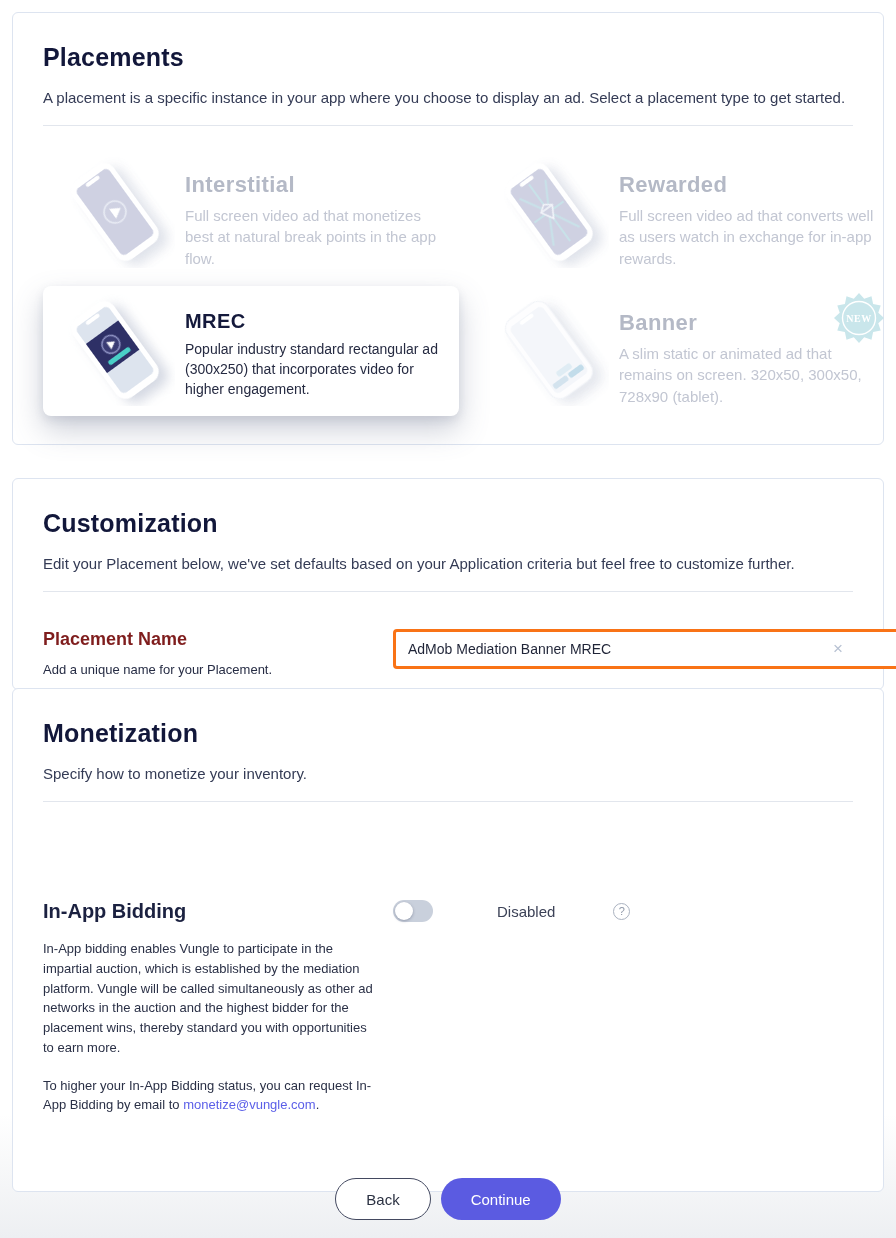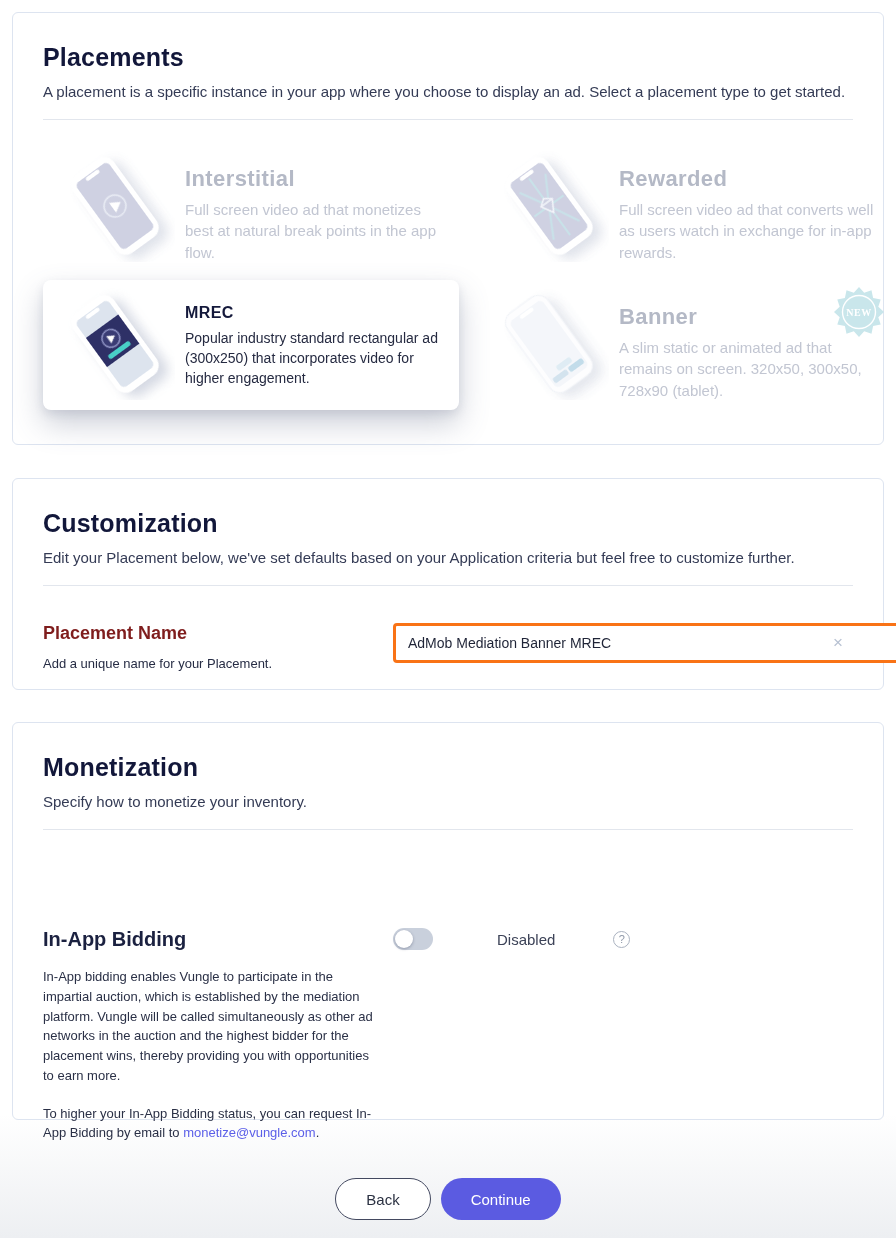--- a/index.html
+++ b/index.html
@@ -14,30 +14,30 @@
     position: absolute;
     left: 12px;
     width: 872px;
     background: #ffffff;
     border: 1px solid #dde4f0;
     border-radius: 6px;
     padding: 30px 30px 0 30px;
   }
   #card-placements   { top: 12px;  height: 433px; }
   #card-customization{ top: 478px; height: 212px; }
-  #card-monetization { top: 722px; height: 398px; }
+  #card-monetization { top: 688px; height: 504px; }
 
   .card-title {
     font-size: 25px;
     font-weight: bold;
     color: #12173a;
     letter-spacing: 0.2px;
   }
   .card-subtitle {
-    margin-top: 11px;
+    margin-top: 17px;
     font-size: 15px;
     color: #343b55;
   }
   .divider {
     margin-top: 19px;
     border: none;
     border-top: 1px solid #e2e6ed;
     height: 0;
   }
 
@@ -69,21 +69,21 @@
     font-weight: bold;
     letter-spacing: 0.4px;
     color: #b4b9c6;
   }
   .type-desc {
     margin-top: 7px;
     font-size: 15px;
     line-height: 1.42;
     color: #c2c6d2;
   }
-  .type-option.selected .type-title { color: #14193b; font-size: 16px; }
+  .type-option.selected .type-title { color: #14193b; font-size: 20px; }
   .type-option.selected .type-desc  { color: #252a41; font-size: 14px; }
 
   .new-badge {
     position: absolute;
     top: 6px;
     right: 8px;
     width: 52px;
     height: 52px;
   }
 
@@ -313,21 +313,21 @@
 </section>
 
 <section class="card" id="card-monetization">
   <h1 class="card-title">Monetization</h1>
   <p class="card-subtitle">Specify how to monetize your inventory.</p>
   <hr class="divider">
 
   <div class="bidding-row">
     <div class="bidding-left">
       <div class="bidding-label">In-App Bidding</div>
-      <p class="bidding-desc">In-App bidding enables Vungle to participate in the impartial auction, which is established by the mediation platform. Vungle will be called simultaneously as other ad networks in the auction and the highest bidder for the placement wins, thereby providing you with opportunities to earn more.</p>
+      <p class="bidding-desc">In-App bidding enables Vungle to participate in the impartial auction, which is established by the mediation platform. Vungle will be called simultaneously as other ad networks in the auction and the highest bidder for the placement wins, thereby standard you with opportunities to earn more.</p>
       <p class="bidding-desc"><span>To higher your In-App Bidding status, you can request In-App Bidding by email to </span><a class="email-link">monetize@vungle.com</a><span>.</span></p>
     </div>
     <div class="bidding-right">
       <div class="toggle">
         <div class="knob"></div>
       </div>
       <span class="toggle-status">Disabled</span>
       <span class="help-icon">?</span>
     </div>
   </div>

